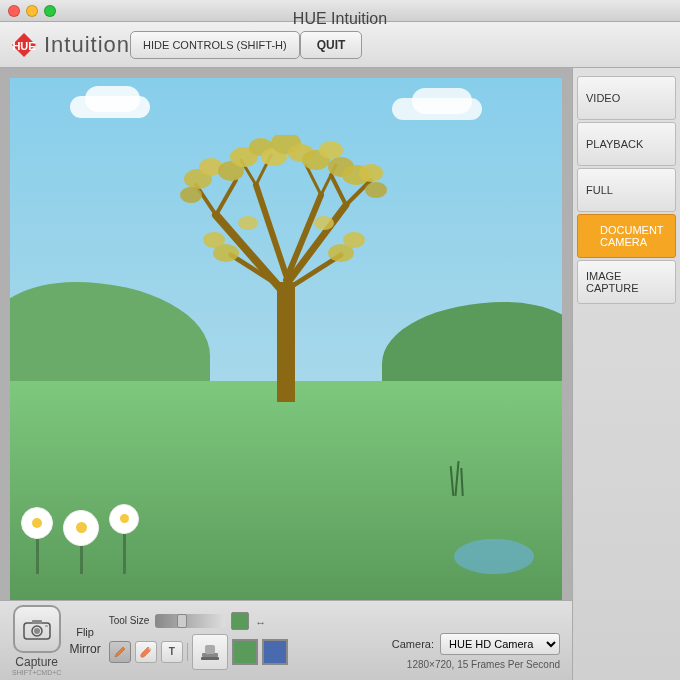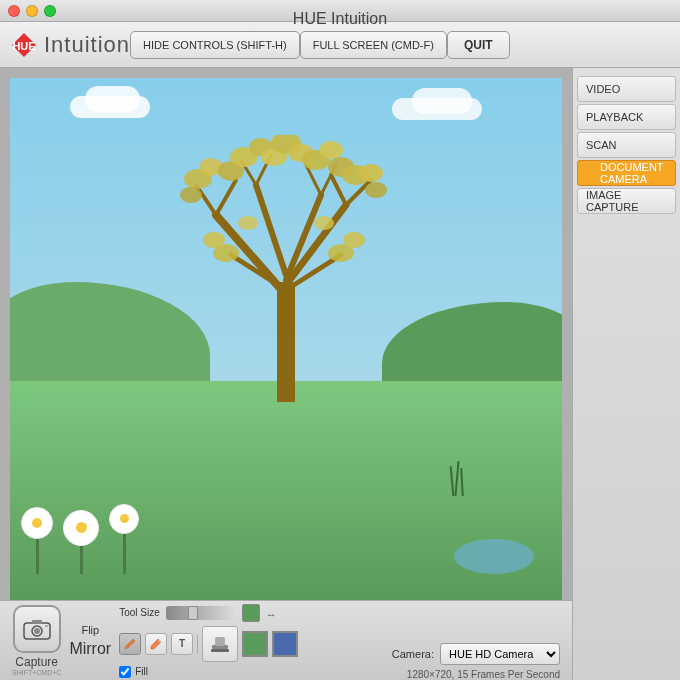--- a/index.html
+++ b/index.html
@@ -307,21 +307,21 @@
     }
 
     #color-boxes {
       display: flex;
       gap: 4px;
     }
 
     #camera-section {
       position: absolute;
       right: 12px;
-      bottom: 0;
+      bottom: 10px;
       display: flex;
       flex-direction: column;
       align-items: flex-end;
       gap: 4px;
     }
     #camera-row {
       display: flex;
       align-items: center;
       gap: 6px;
     }
@@ -347,21 +347,21 @@
     #sidebar {
       width: 108px;
       background: linear-gradient(to bottom, #e0e0e0, #d0d0d0);
       border-left: 1px solid #aaa;
       padding-top: 8px;
       display: flex;
       flex-direction: column;
       gap: 2px;
     }
     .sidebar-item {
-      height: 26px;
+      height: 44px;
       margin: 0 4px;
       padding: 0 8px;
       display: flex;
       align-items: center;
       border: 1px solid transparent;
       border-radius: 3px;
       cursor: pointer;
       font-size: 11px;
       color: #333;
     }
@@ -392,21 +392,20 @@
   <div id="logo">
     <div id="hue-diamond">
       <svg viewBox="0 0 28 28" xmlns="http://www.w3.org/2000/svg">
         <polygon points="14,2 26,14 14,26 2,14" fill="#e03030"></polygon>
         <text x="14" y="19" text-anchor="middle" font-size="11" font-weight="bold" fill="white">HUE</text>
       </svg>
     </div>
     <span id="logo-text">Intuition</span>
   </div>
   <button class="toolbar-btn">HIDE CONTROLS (SHIFT-H)</button>
-  <button class="toolbar-btn">FULL SCREEN (CMD-F)</button>
   <button id="quit-btn">QUIT</button>
 </div>
 
 <div id="main">
 
   <div id="camera-area">
 
     <div id="video-container">
       <div id="scene">
 
@@ -520,21 +519,21 @@
           </svg>
         </div>
         <div>
           <div style="font-size:12px;color:#444;text-align:center;">Capture</div>
           <div style="font-size:7px;color:#888;text-align:center;">SHIFT+CMD+C</div>
         </div>
       </div>
 
       <div id="flip-mirror">
         <div class="flip-label" style="font-size:11px;color:#333;cursor:pointer;">Flip</div>
-        <div class="flip-label" style="font-size:16px;color:#333;cursor:pointer;">Mirror</div>
+        <div class="flip-label" style="font-size:12px;color:#333;cursor:pointer;">Mirror</div>
       </div>
 
       <div id="tools-section">
         <div id="tool-size-row">
           <span id="tool-size-label">Tool Size</span>
           <input type="range" id="tool-size-slider" min="1" max="20" value="8" style="">
 
           <div style="width:18px;height:18px;border:1px solid #888;background:#5a9a5a;border-radius:2px;"></div>
 
           <div style="font-size:11px;color:#555;">↔</div>
@@ -568,24 +567,20 @@
               <rect x="2" y="16" width="18" height="3" fill="#666" rx="1"></rect>
             </svg>
           </div>
 
           <div id="color-boxes">
             <div style="width:26px;height:26px;background:#5a9a5a;border:2px solid #888;"></div>
             <div style="width:26px;height:26px;background:#4a6ab0;border:2px solid #888;"></div>
           </div>
         </div>
 
-        <div id="fill-row">
-          <input type="checkbox" id="fill-checkbox" checked="" style="">
-          <label id="fill-label" for="fill-checkbox">Fill</label>
-        </div>
       </div>
 
       <div style="flex:1;"></div>
 
       <div id="camera-section">
         <div id="camera-row">
           <span id="camera-label">Camera:</span>
           <select id="camera-select">
             <option>HUE HD Camera</option>
           </select>
@@ -597,21 +592,21 @@
   </div>
 
   <div id="sidebar">
     <div class="sidebar-item outline">
       <span>VIDEO</span>
     </div>
     <div class="sidebar-item outline">
       <span>PLAYBACK</span>
     </div>
     <div class="sidebar-item outline">
-      <span>SCAN</span>
+      <span>FULL</span>
     </div>
     <div class="sidebar-item active">
       <span>DOCUMENT CAMERA</span>
     </div>
     <div class="sidebar-item outline">
       <span>IMAGE CAPTURE</span>
     </div>
   </div>
 
 </div>

